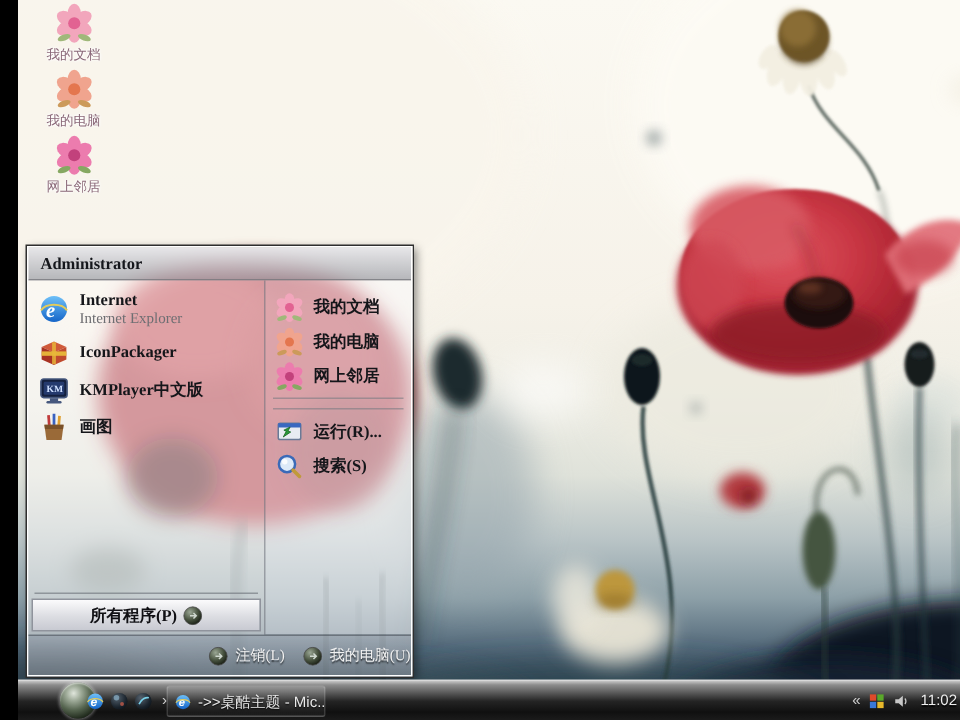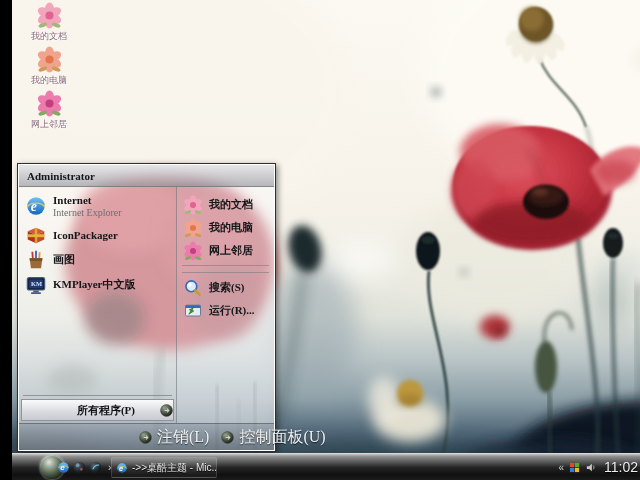--- a/index.html
+++ b/index.html
@@ -37,28 +37,28 @@
   .mi svg{width:22px;height:22px;flex:none;}
   .col-right .mi{height:23px;}
   .col-right .mi svg{width:20px;height:20px;}
   .mi-label{white-space:nowrap;}
   .mi-internet{height:32px;}
   .mi-2line{display:flex;flex-direction:column;line-height:1.15;}
   .mi-sub{font-weight:normal;font-size:10px;color:#6e6e72;}
   .sub-arrow{margin-left:auto;margin-right:5px;font-size:8px;color:#222;}
   .divider{height:1px;flex:none;background:rgba(115,120,128,.55);margin:3px 5px;}
   .bottom-divider{margin-top:auto;height:1px;flex:none;background:rgba(105,110,118,.6);margin-left:4px;margin-right:4px;}
-  .allprog{height:20px;flex:none;margin:3px 2px 2px;display:flex;align-items:center;justify-content:flex-end;gap:25px;
+  .allprog{height:20px;flex:none;margin:3px 2px 2px;display:flex;align-items:center;justify-content:center;gap:4px;
     background:linear-gradient(180deg,#fbfbfc,#dcdde2 55%,#c8cad2);
     border:1px solid #8f939c;font-size:11px;font-weight:bold;color:#101014;cursor:default;}
   .orb13{width:13px;height:13px;}
   .menu-footer{height:26px;flex:none;display:flex;align-items:center;gap:12px;padding-left:120px;
     background:linear-gradient(180deg,rgba(208,210,216,.55),rgba(158,162,170,.5));
     border-top:1px solid rgba(95,100,108,.6);}
-  .foot-btn{display:flex;align-items:center;gap:5px;font-size:16px;color:#f2f2f2;
+  .foot-btn{display:flex;align-items:center;gap:5px;font-size:10px;color:#f2f2f2;
     text-shadow:0 1px 1px rgba(0,0,0,.65);white-space:nowrap;cursor:default;justify-content:space-between;}
 
   
   #taskbar{position:absolute;left:0;bottom:0;width:640px;height:26px;z-index:4;
     background:linear-gradient(180deg,#c6c6c6 0%,#8d8d8d 10%,#505050 34%,#242424 52%,#101010 80%,#1b1b1b 100%);
     border-top:1px solid #d9d9d9;}
   .start-orb{position:absolute;left:28px;top:1px;width:24px;height:24px;border-radius:50%;cursor:default;
     background:radial-gradient(circle at 38% 30%,#e0e6dc 0%,#9fab99 22%,#55644f 50%,#222c1e 75%,#070b06 100%);
     box-shadow:0 0 2px 1px rgba(235,235,235,.35),inset 0 1px 1px rgba(255,255,255,.5);}
   .quick-launch{position:absolute;left:45px;top:0;height:26px;display:flex;align-items:center;gap:3px;}
@@ -66,21 +66,21 @@
   .ql-more{font-size:10px;color:#cfcfcf;margin-left:3px;cursor:pointer;}
   .task-btn{position:absolute;left:99px;top:3px;width:96px;height:19px;display:flex;align-items:center;gap:4px;
     padding:0 4px;border-radius:2px;border:1px solid rgba(255,255,255,.14);
     background:linear-gradient(180deg,rgba(255,255,255,.16),rgba(255,255,255,.03));
     overflow:hidden;cursor:default;}
   .tb-ic{width:12px;height:12px;flex:none;}
   .tb-label{font-size:10px;color:#e8e8e8;white-space:nowrap;text-shadow:0 1px 1px #000;}
   .tray{position:absolute;right:14px;top:0;height:26px;display:flex;align-items:center;gap:5px;}
   .tray-collapse{font-size:10px;color:#cfcfcf;cursor:pointer;}
   .tray svg{width:11px;height:11px;}
-  .clock{font-size:14px;color:#eeeeee;text-shadow:0 1px 1px #000;margin-left:3px;}
+  .clock{font-size:10px;color:#eeeeee;text-shadow:0 1px 1px #000;margin-left:3px;}
 </style>
 </head>
 <body>
 
 <svg width="0" height="0" style="position:absolute" aria-hidden="true">
 <defs>
   <linearGradient id="gIE" x1="0" y1="0" x2="0" y2="1">
     <stop offset="0" stop-color="#6ec0f8"></stop>
         <stop offset="1" stop-color="#1565c8"></stop>
   </linearGradient>
@@ -375,29 +375,29 @@
             </span>
           </div>
           <div class="mi">
             <svg>
                 <use href="#sym-iconpackager"></use>
               </svg>
             <span class="mi-label">IconPackager</span>
           </div>
           <div class="mi">
             <svg>
+                <use href="#sym-kmplayer"></use>
+              </svg>
+            <span class="mi-label">KMPlayer中文版</span>
+          </div>
+          <div class="mi">
+            <svg>
                 <use href="#sym-paint"></use>
               </svg>
             <span class="mi-label">画图</span>
-          </div>
-          <div class="mi">
-            <svg>
-                <use href="#sym-kmplayer"></use>
-              </svg>
-            <span class="mi-label">KMPlayer中文版</span>
           </div>
           <div class="bottom-divider"></div>
           <div class="allprog">
             <span>所有程序(P)</span>
             <svg class="orb13">
                 <use href="#sym-orb-dark"></use>
               </svg>
           </div>
         </div>
 
@@ -417,45 +417,45 @@
           <div class="mi">
             <svg class="f-net">
                 <use href="#sym-flower"></use>
               </svg>
             <span class="mi-label">网上邻居</span>
           </div>
           <div class="divider"></div>
           <div class="divider"></div>
           <div class="mi">
             <svg>
+                <use href="#sym-run"></use>
+              </svg>
+            <span class="mi-label">运行(R)...</span>
+          </div>
+          <div class="mi">
+            <svg>
                 <use href="#sym-search"></use>
               </svg>
             <span class="mi-label">搜索(S)</span>
-          </div>
-          <div class="mi">
-            <svg>
-                <use href="#sym-run"></use>
-              </svg>
-            <span class="mi-label">运行(R)...</span>
           </div>
         </div>
       </div>
 
       <div class="menu-footer">
         <div class="foot-btn">
           <svg class="orb13">
               <use href="#sym-orb-dark"></use>
             </svg>
           <span>注销(L)</span>
         </div>
         <div class="foot-btn">
           <svg class="orb13">
               <use href="#sym-orb-dark"></use>
             </svg>
-          <span>控制面板(U)</span>
+          <span>我的电脑(U)</span>
         </div>
       </div>
     </div>
   </div>
 
   <div id="taskbar">
     <div class="start-orb"></div>
     <div class="quick-launch">
       <svg>
           <use href="#sym-ie"></use>

